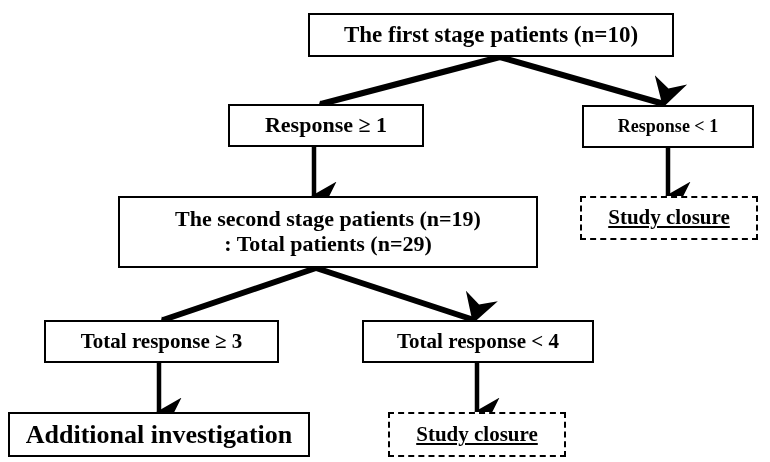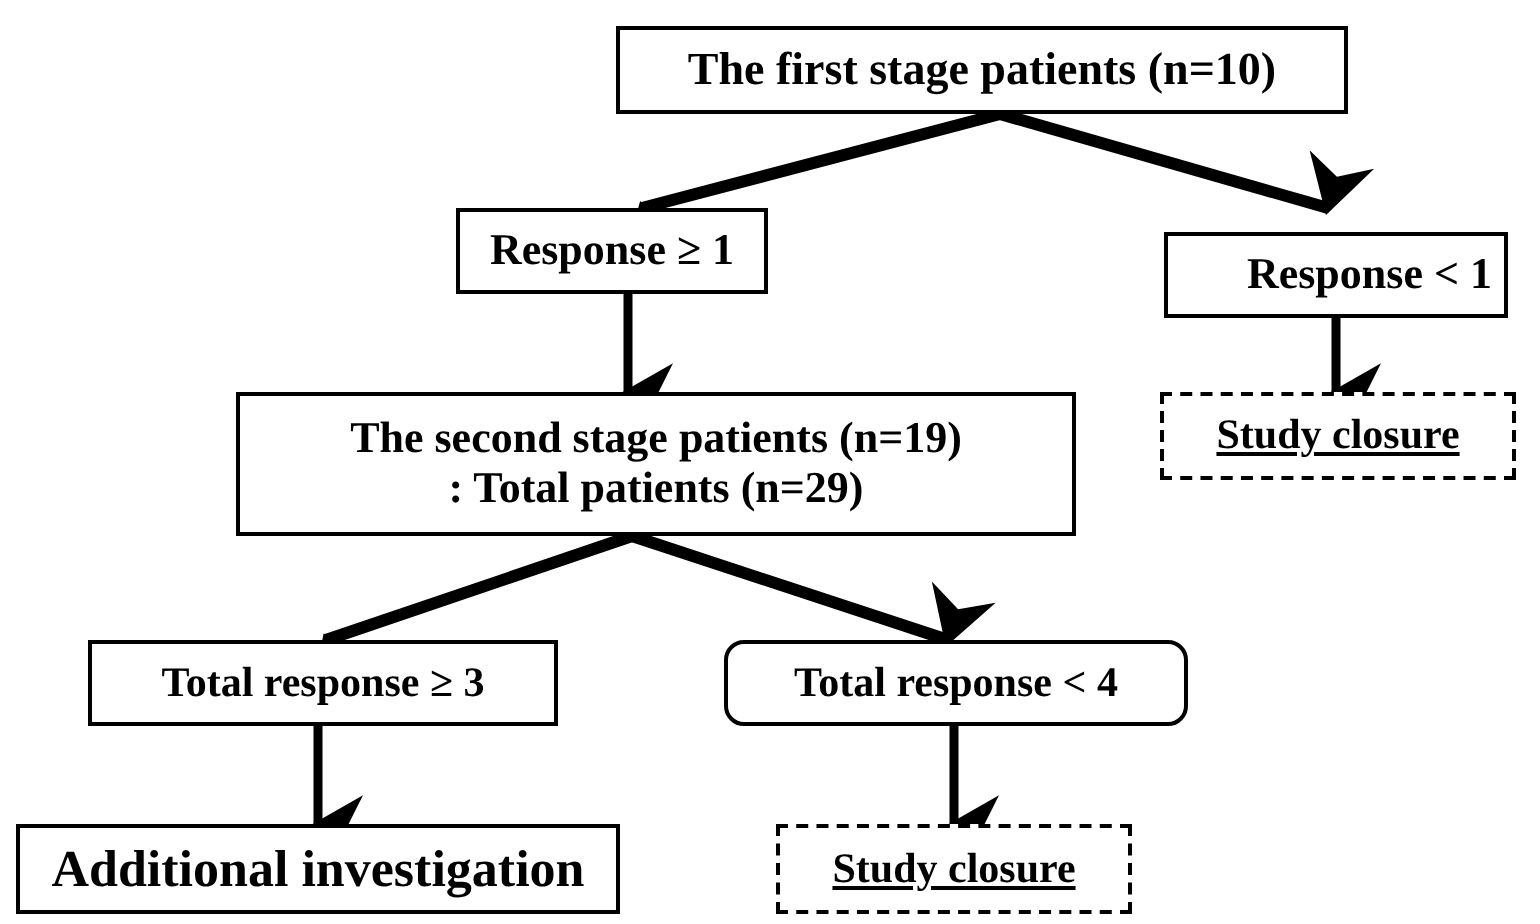--- a/index.html
+++ b/index.html
@@ -71,37 +71,37 @@
         <line x1="316" y1="268" x2="474" y2="320" stroke="#000000" stroke-width="6" marker-end="url(#arrowhead-d)"></line>
         <line x1="159" y1="363" x2="159" y2="412" stroke="#000000" stroke-width="4.5" marker-end="url(#arrowhead-v)"></line>
         <line x1="477" y1="363" x2="477" y2="412" stroke="#000000" stroke-width="4.5" marker-end="url(#arrowhead-v)"></line>
       </g>
   </svg>
 
   <div id="node-layer">
       <div class="node solid" style="left: 308px; top: 13px; width: 366px; height: 44px; font-size: 23px;">
         <span class="label">The first stage patients (n=10)</span>
       </div>
-      <div class="node solid" style="left: 228px; top: 104px; width: 156px; height: 43px; font-size: 22px; justify-content: center;">
+      <div class="node solid" style="left: 228px; top: 104px; width: 196px; height: 43px; font-size: 22px; justify-content: center;">
         <span class="label">Response ≥ 1</span>
       </div>
-      <div class="node solid" style="left: 582px; top: 116px; width: 172px; height: 43px; font-size: 22px; justify-content: flex-end;">
+      <div class="node solid" style="left: 582px; top: 105px; width: 172px; height: 43px; font-size: 18px;">
         <span class="label">Response &lt; 1</span>
       </div>
       <div class="node solid" style="left: 118px; top: 196px; width: 420px; height: 72px; font-size: 22px;">
         <span class="label">The second stage patients (n=19)
 : Total patients (n=29)</span>
       </div>
       <div class="node dashed" style="left: 580px; top: 196px; width: 178px; height: 44px; font-size: 21px;">
         <span class="label">Study closure</span>
       </div>
       <div class="node solid" style="left: 44px; top: 320px; width: 235px; height: 43px; font-size: 21px;">
         <span class="label">Total response ≥ 3</span>
       </div>
-      <div class="node solid" style="left: 362px; top: 320px; width: 232px; height: 43px; font-size: 21px; border-radius: 10px;">
+      <div class="node solid" style="left: 362px; top: 320px; width: 232px; height: 43px; font-size: 21px;">
         <span class="label">Total response &lt; 4</span>
       </div>
       <div class="node solid" style="left: 8px; top: 412px; width: 302px; height: 45px; font-size: 26px;">
         <span class="label">Additional investigation</span>
       </div>
       <div class="node dashed" style="left: 388px; top: 412px; width: 178px; height: 45px; font-size: 21px;">
         <span class="label">Study closure</span>
       </div>
     </div>
 

